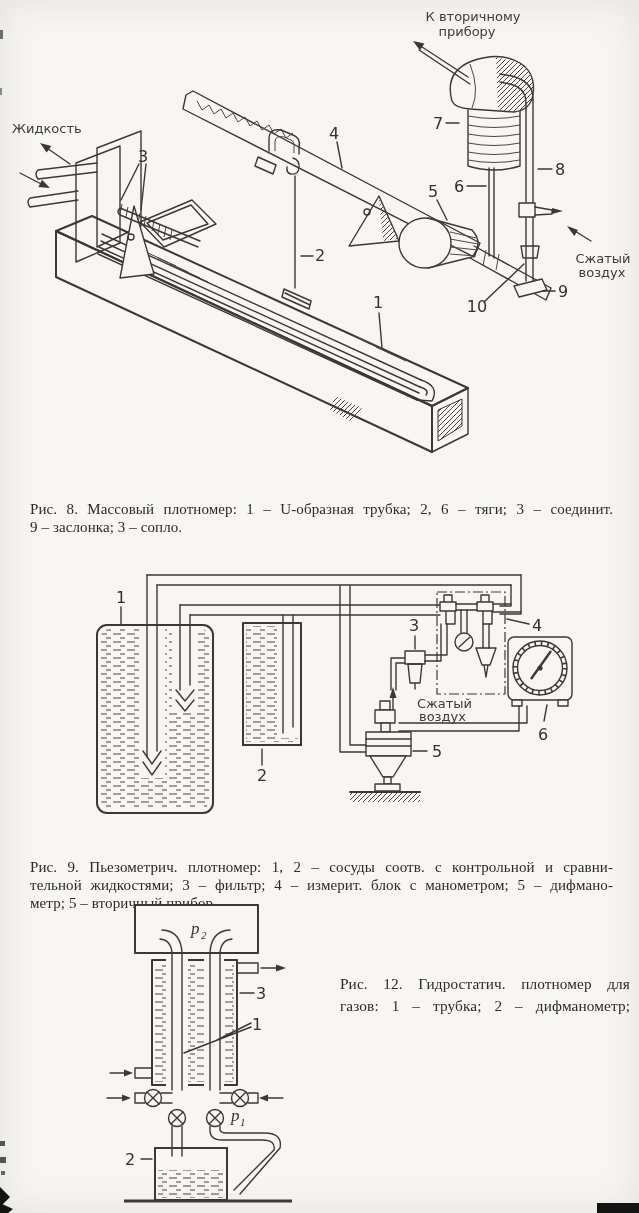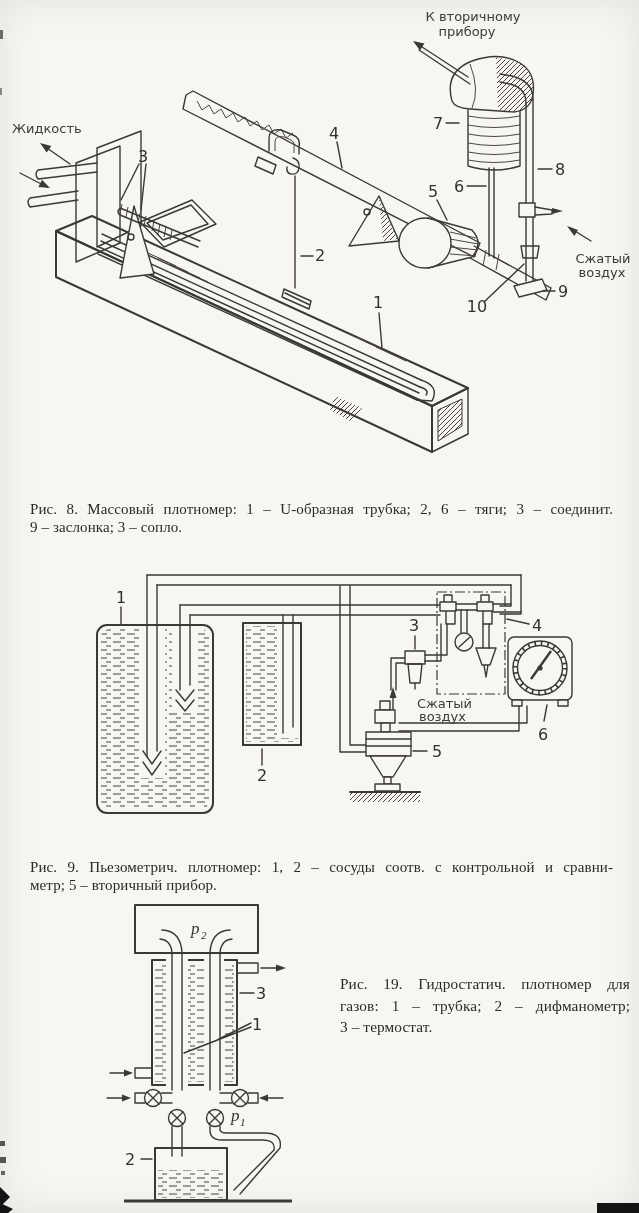--- a/index.html
+++ b/index.html
@@ -266,20 +266,21 @@
       <text class="num" x="437" y="757" text-anchor="middle">5</text>
       <path class="s" d="M547,705 L544,721"></path>
       <text class="num" x="543" y="740" text-anchor="middle">6</text>
     </g>
     <text class="hand" x="417" y="708">Сжатый</text>
     <text class="hand" x="419" y="721">воздух</text>
   </svg>
 
   <div class="caption" style="left:30px;top:828px;width:583px;margin-top:31px;">
     <div class="cap-line">Рис. 9. Пьезометрич. плотномер: 1, 2 – сосуды соотв. с контрольной и сравни-</div>
+    <div class="cap-line">тельной жидкостями; 3 – фильтр; 4 – измерит. блок с манометром; 5 – дифмано-</div>
     <div class="cap-line last">метр; 5 – вторичный прибор.</div>
   </div>
 
   <svg style="top:895px" width="639" height="318" viewBox="0 895 639 318">
     <defs>
       <pattern id="liq10" width="14" height="8" patternUnits="userSpaceOnUse">
         <path d="M1,2 h8 M8,6 h5" stroke="#45433f" stroke-width="1"></path>
       </pattern>
     </defs>
 
@@ -344,23 +345,22 @@
       <path class="s" d="M240,993 H254"></path>
       <text class="num" x="261" y="999" text-anchor="middle">3</text>
       <path class="s" d="M251,1027 L184,1053 M251,1023 L217,1040"></path>
       <text class="num" x="257" y="1030" text-anchor="middle">1</text>
       <path class="s" d="M141,1159 H152"></path>
       <text class="num" x="130" y="1165" text-anchor="middle">2</text>
     </g>
   </svg>
 
   <div class="caption caption10" style="left:340px;top:973px;width:290px;">
-    <div class="cap-line">Рис. 19. Гидростатич. плотномер для</div>
+    <div class="cap-line">Рис. 12. Гидростатич. плотномер для</div>
     <div class="cap-line">газов: 1 – трубка; 2 – дифманометр;</div>
-    <div class="cap-line last">3 – термостат.</div>
   </div>
 
   <svg style="top:0;pointer-events:none" width="639" height="1213" viewBox="0 0 639 1213">
     <rect x="0" y="30" width="3" height="9" fill="#6b6b6b"></rect>
     <rect x="0" y="88" width="2" height="7" fill="#8a8a8a"></rect>
     <rect x="0" y="1141" width="5" height="5" fill="#555"></rect>
     <rect x="0" y="1157" width="6" height="6" fill="#555"></rect>
     <rect x="1" y="1171" width="4" height="4" fill="#666"></rect>
     <polygon points="0,1187 10,1197 0,1207" fill="#141414"></polygon>
     <polygon points="0,1203 13,1209 8,1213 0,1213" fill="#141414"></polygon>

